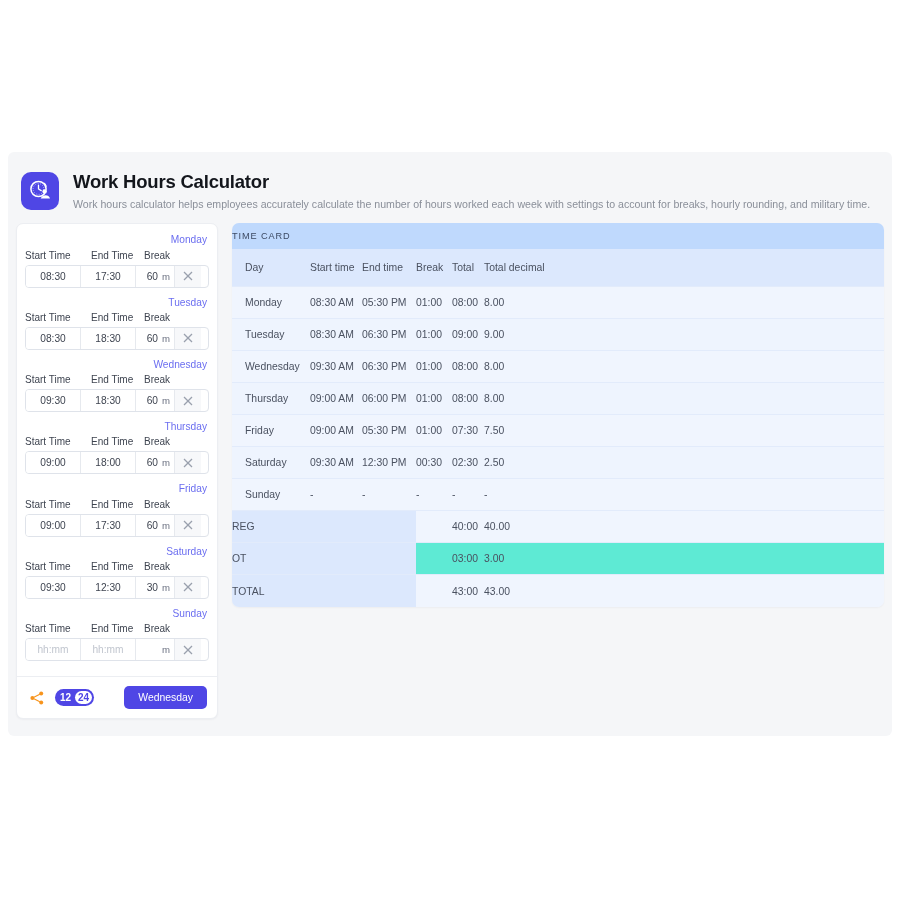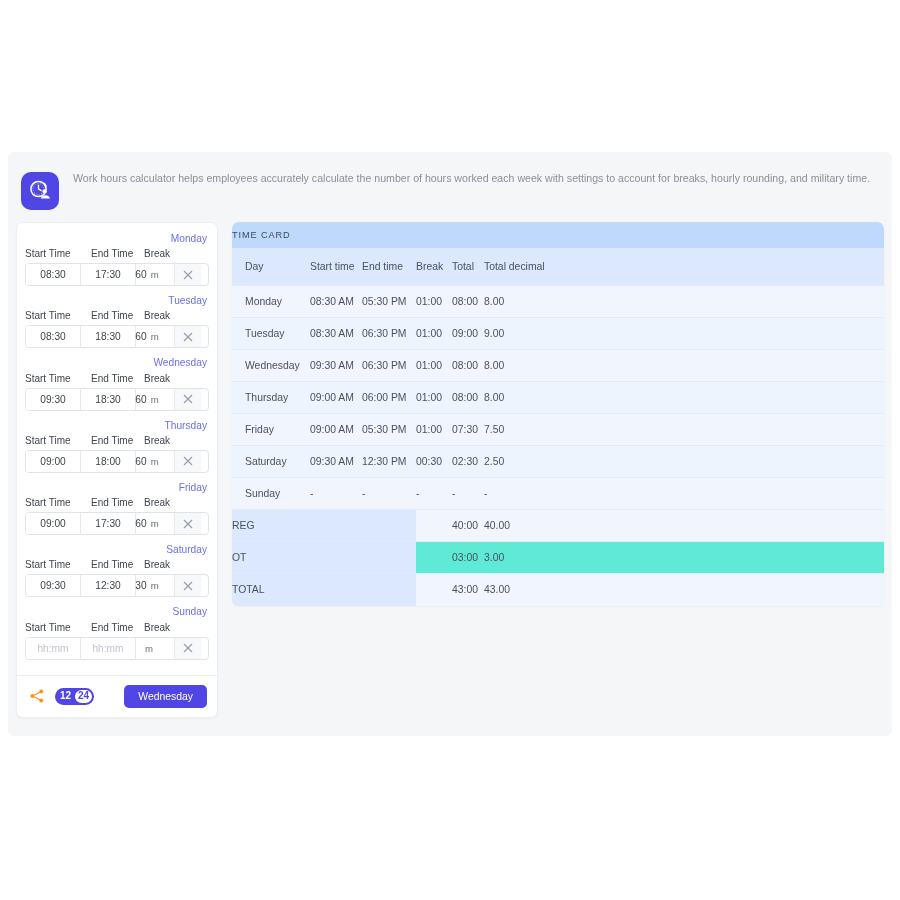--- a/index.html
+++ b/index.html
@@ -109,21 +109,22 @@
     font-size: 10.2px;
     color: #3e4450;
     border-right: 1px solid #e6e9ee;
     height: 100%;
     background: #fff;
   }
   .cell-start { width: 55px; }
   .cell-end   { width: 55px; }
   .cell-break {
     width: 39px;
-    padding-right: 16px;
+    justify-content: flex-end;
+    padding-right: 4px;
     gap: 4px;
   }
   .cell-break .unit { color: #6a7080; font-size: 9.6px; }
   .cell-x {
     width: 26px;
     border-right: none;
     background: #f7f8fa;
     color: #9aa0ad;
     cursor: pointer;
   }
@@ -239,20 +240,21 @@
       <svg width="26" height="26" viewBox="0 0 26 26" aria-hidden="true">
         <circle cx="11.5" cy="11" r="7.6" fill="none" stroke="#ffffff" stroke-width="1.5"></circle>
         <circle cx="11.5" cy="11" r="5.4" fill="none" stroke="#ffffff" stroke-width="0.7" stroke-dasharray="0.8 1.6"></circle>
         <path d="M11.5 7.2 L11.5 11 L14.2 12.6" fill="none" stroke="#ffffff" stroke-width="1.3" stroke-linecap="round"></path>
         <path d="M17.4 5.6 a7.6 7.6 0 0 1 1.6 2.6" fill="none" stroke="#ffffff" stroke-width="1.4" stroke-linecap="round"></path>
         <circle cx="17.6" cy="13.4" r="2.2" fill="#ffffff"></circle>
         <path d="M13.6 20.4 c1.4-2.4 3-3.2 5-3.2 c2.2 0 3.6 1 4.4 3.2 z" fill="#ffffff"></path>
       </svg>
     </div>
     <div class="head-text">
+      <div class="app-title">Work Hours Calculator</div>
       <div class="app-sub">Work hours calculator helps employees accurately calculate the number of hours worked each week with settings to account for breaks, hourly rounding, and military time.</div>
     </div>
   </div>
 
   <div class="body-row">
 
     <div class="form-card">
       <div class="form-inner" id="day-rows">
           <div class="day-block">
             <div class="day-label">Monday</div>

